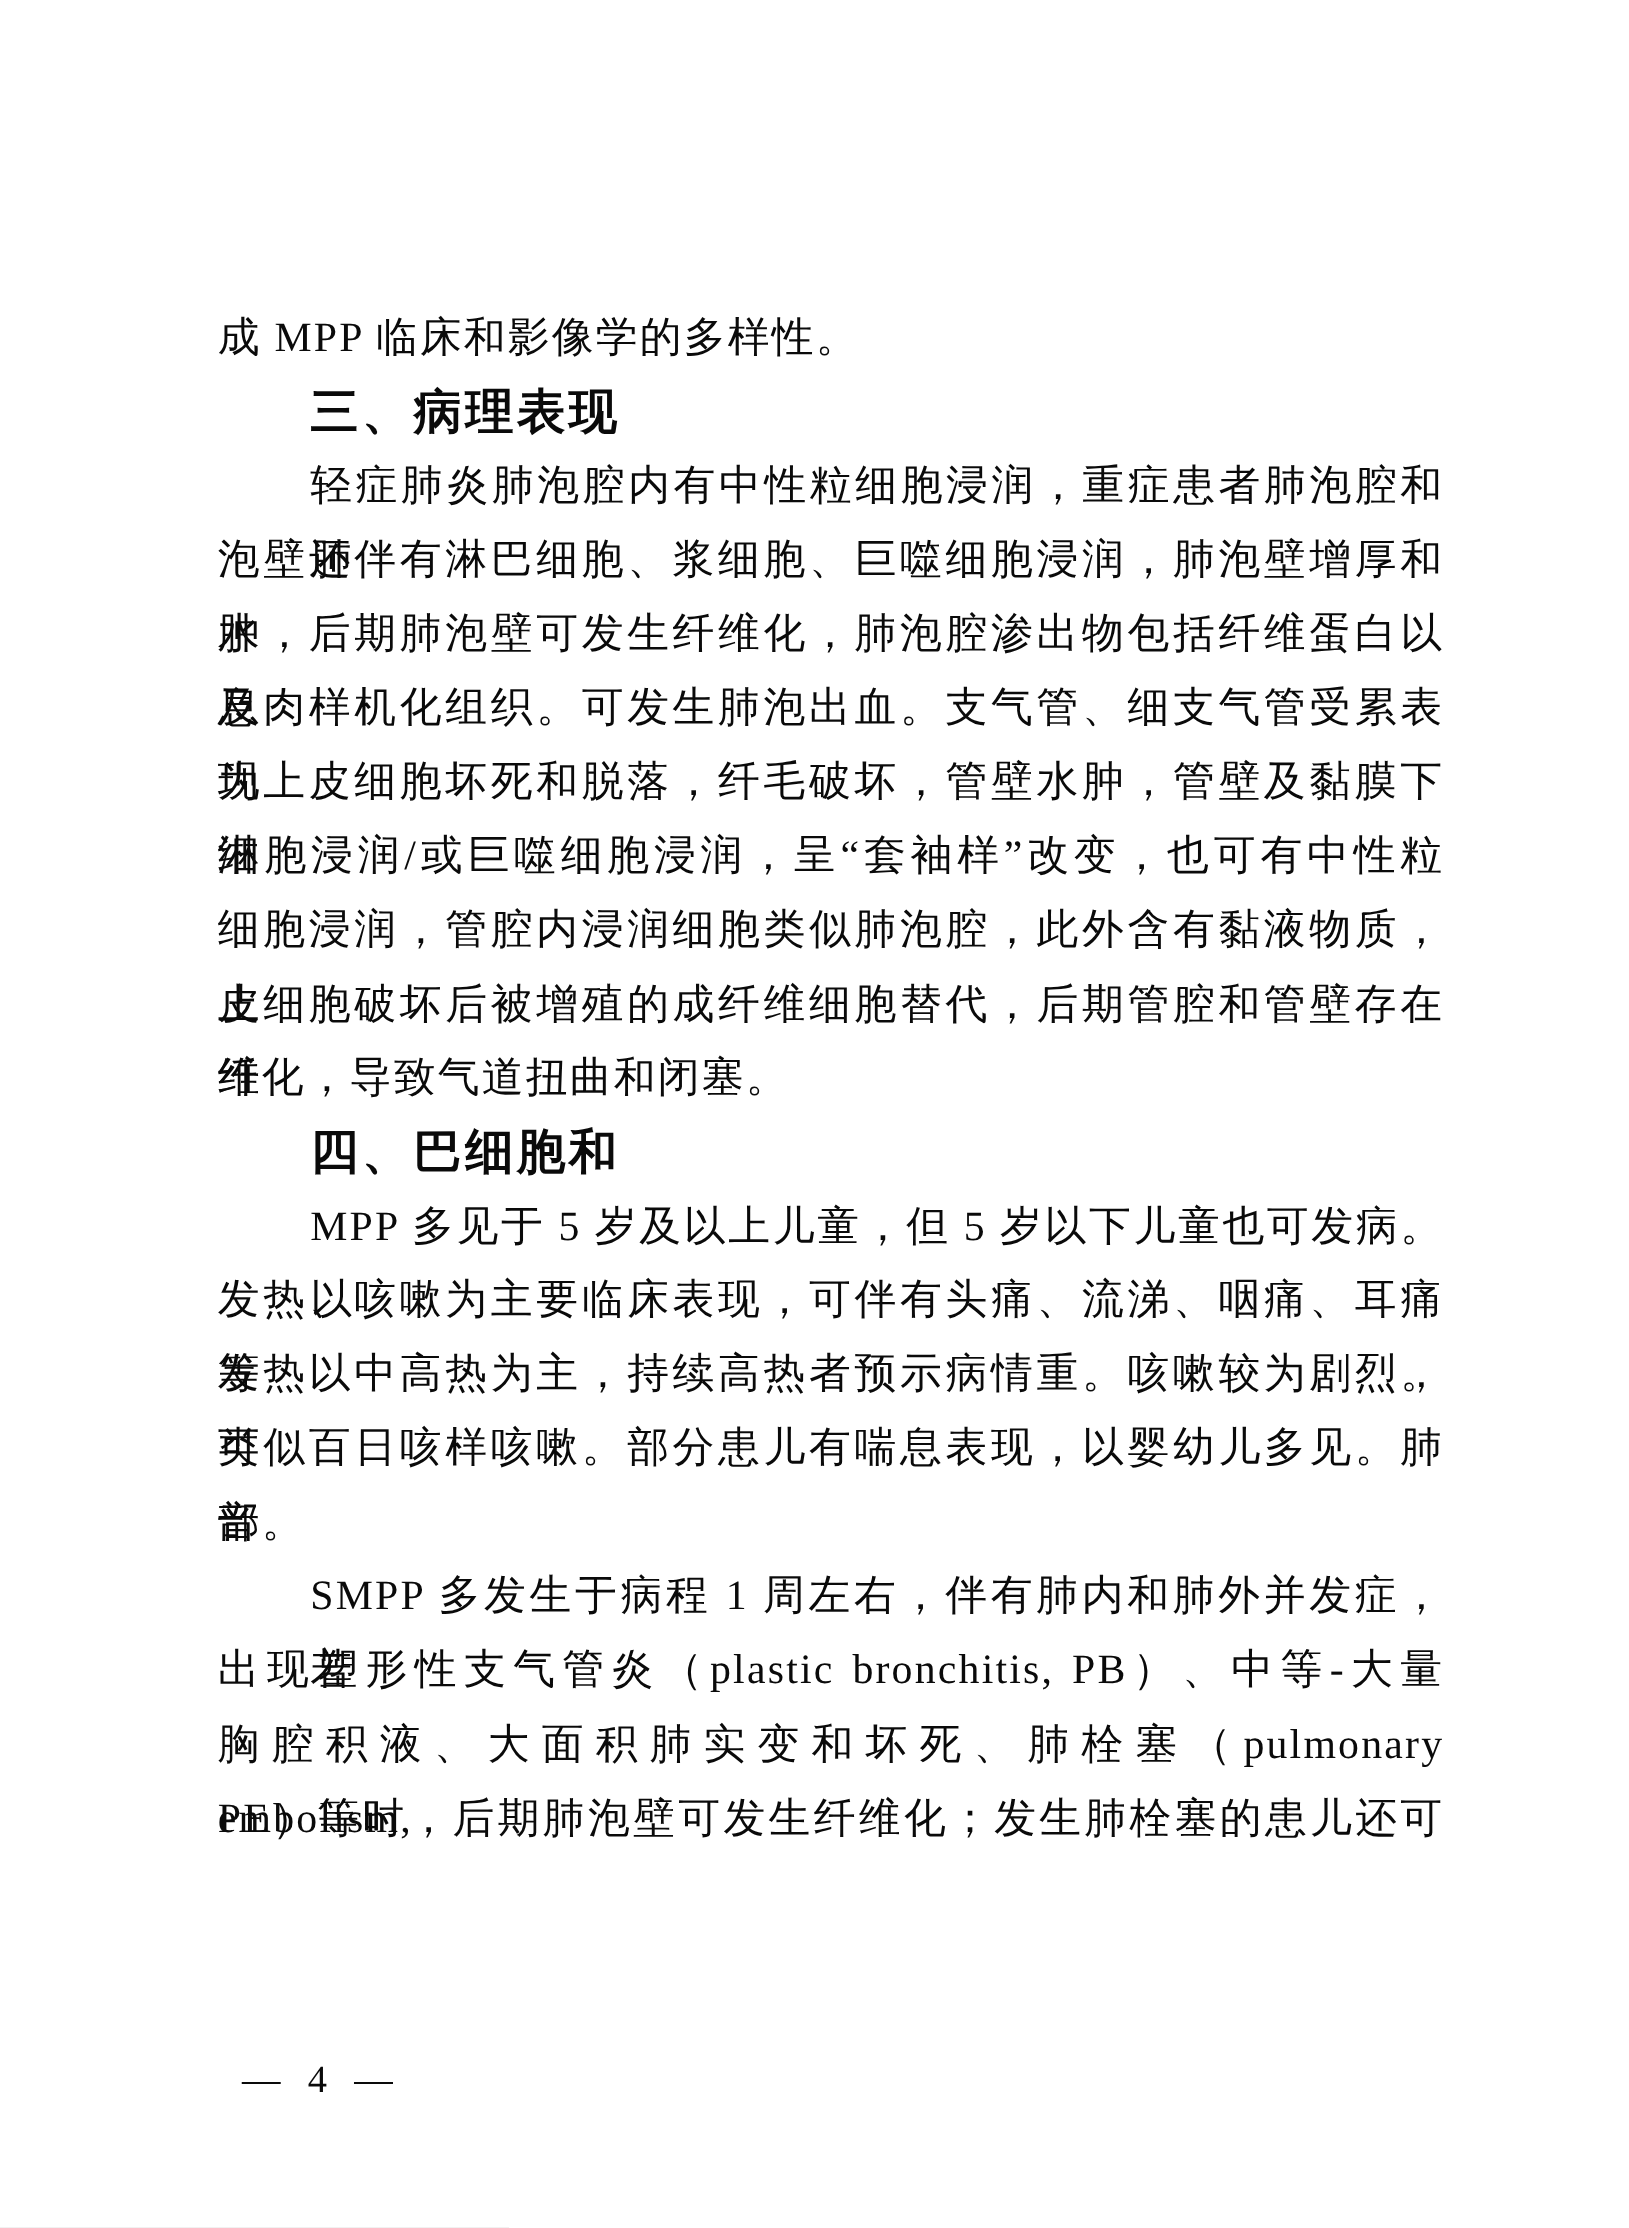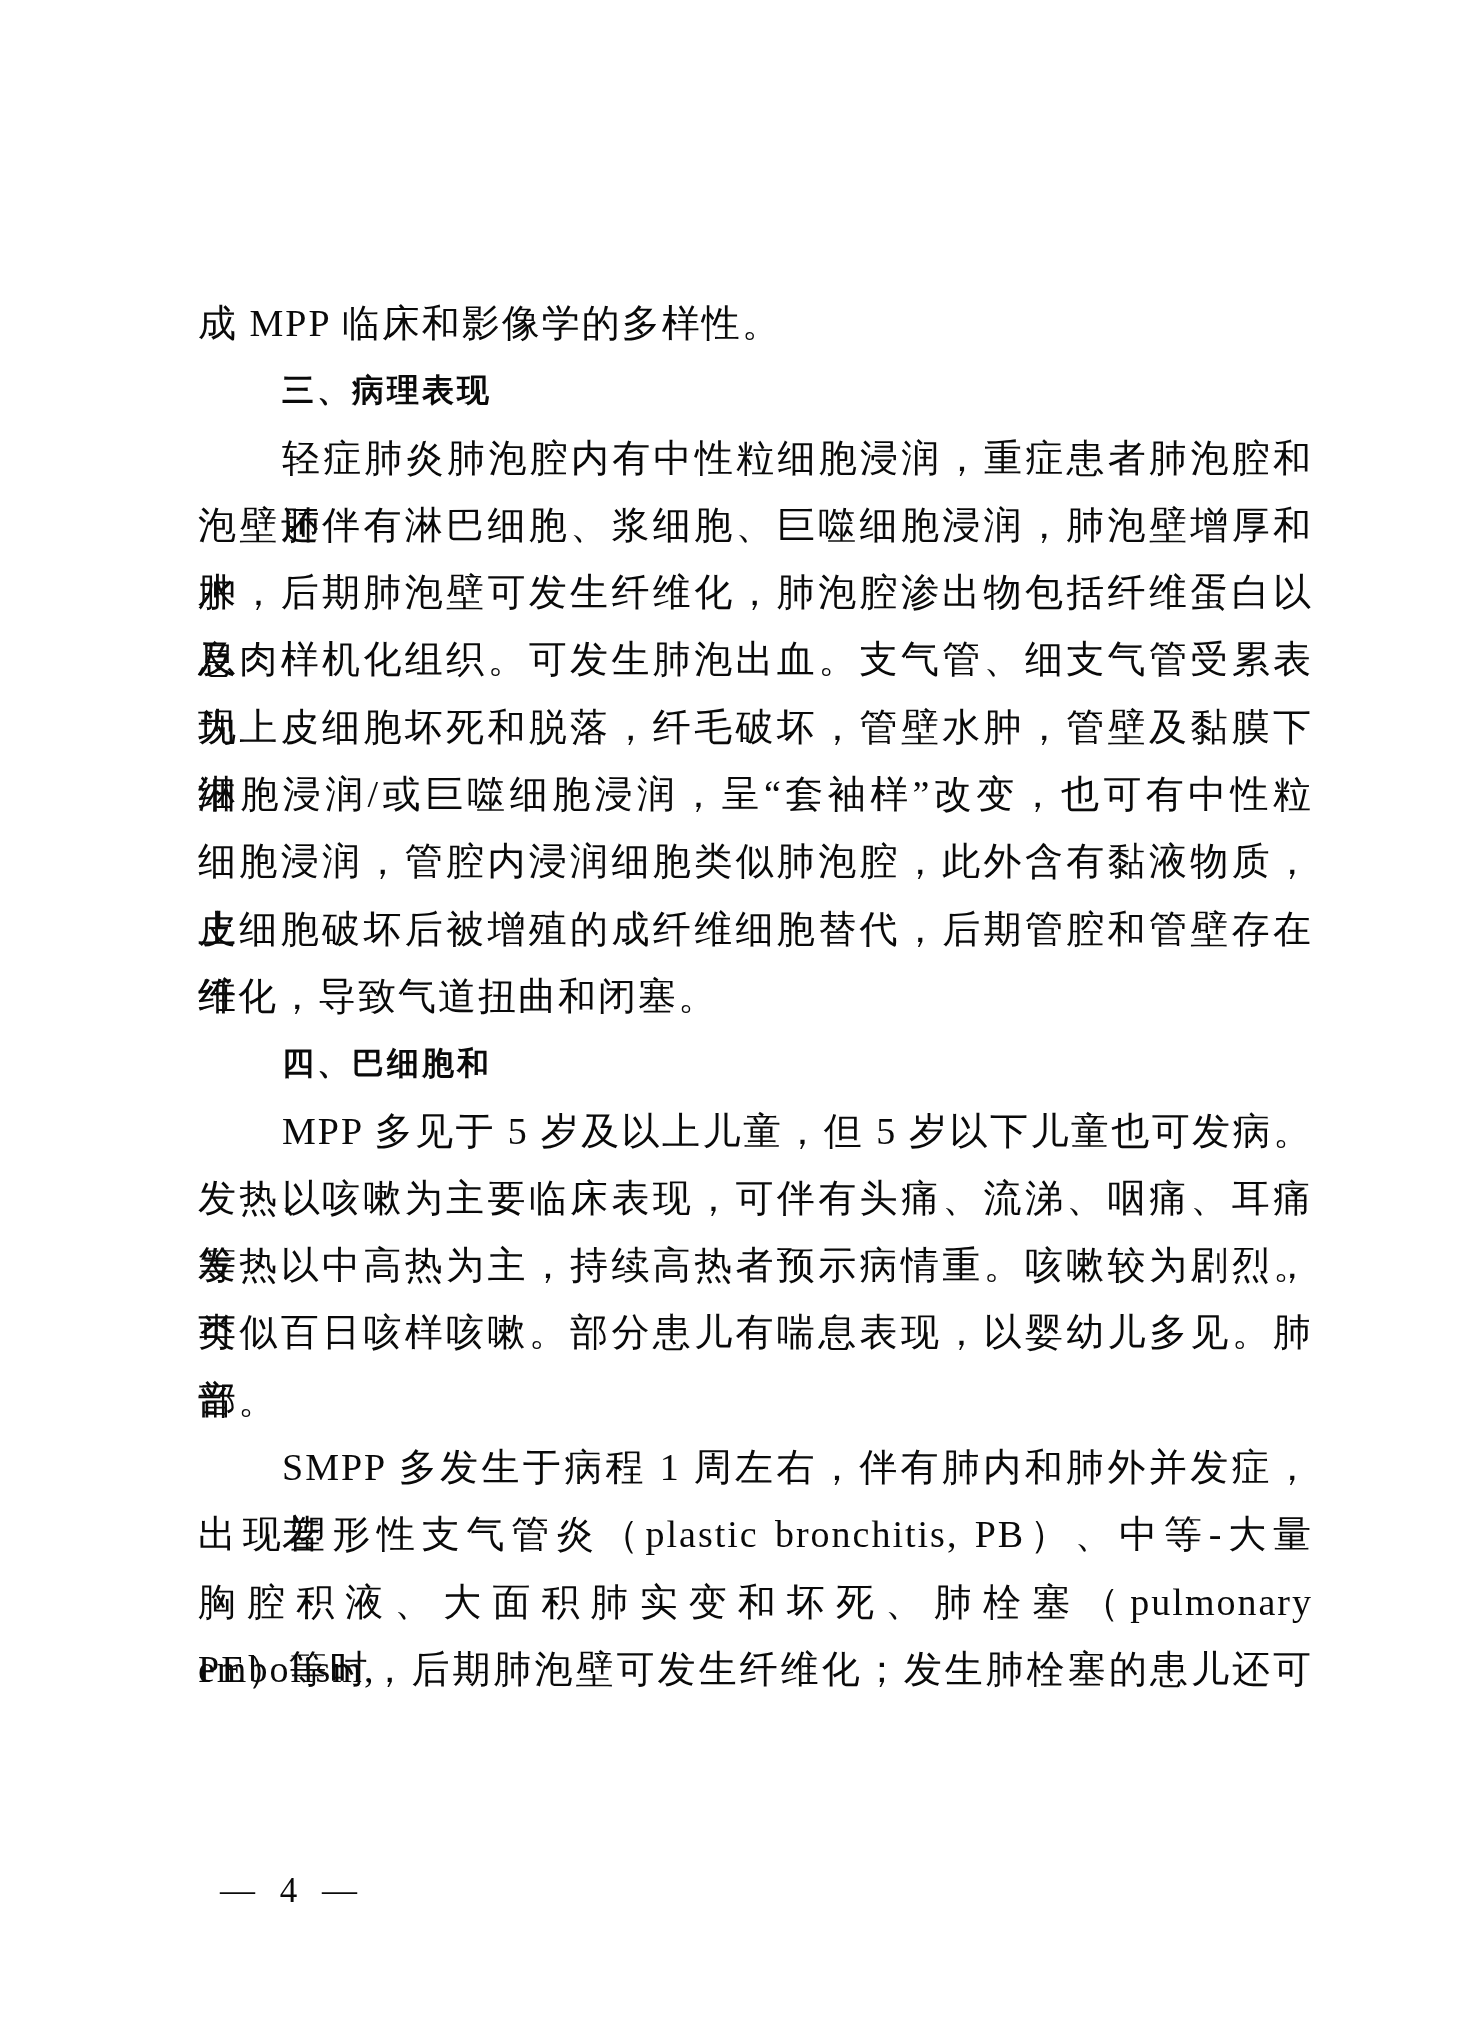--- a/index.html
+++ b/index.html
@@ -12,21 +12,21 @@
     width: 1481px;
     height: 2025px;
     background: #ffffff;
     overflow: hidden;
     font-family: "Liberation Serif", serif;
     color: #0a0a0a;
   }
   .text-block {
     position: absolute;
     left: 198px;
-    top: 290px;
+    top: 274px;
     width: 1115px;
   }
   .line {
     height: 67.3px;
     line-height: 67.3px;
     font-size: 38px;
     letter-spacing: 2px;
     white-space: nowrap;
     overflow: visible;
     font-family: "Liberation Serif", serif;
@@ -34,21 +34,21 @@
     text-rendering: optimizeLegibility;
   }
   .line.justify {
     white-space: normal;
     text-align: justify;
     text-align-last: justify;
   }
   .line.heading {
     font-family: Liberation Serif, serif;
     font-weight: bold;
-    font-size: 32px;
+    font-size: 44px;
     letter-spacing: 3px;
   }
   .line.indent {
     padding-left: 84px;
   }
   .footer {
     position: absolute;
     left: 220px;
     top: 1871px;
     font-size: 35px;

